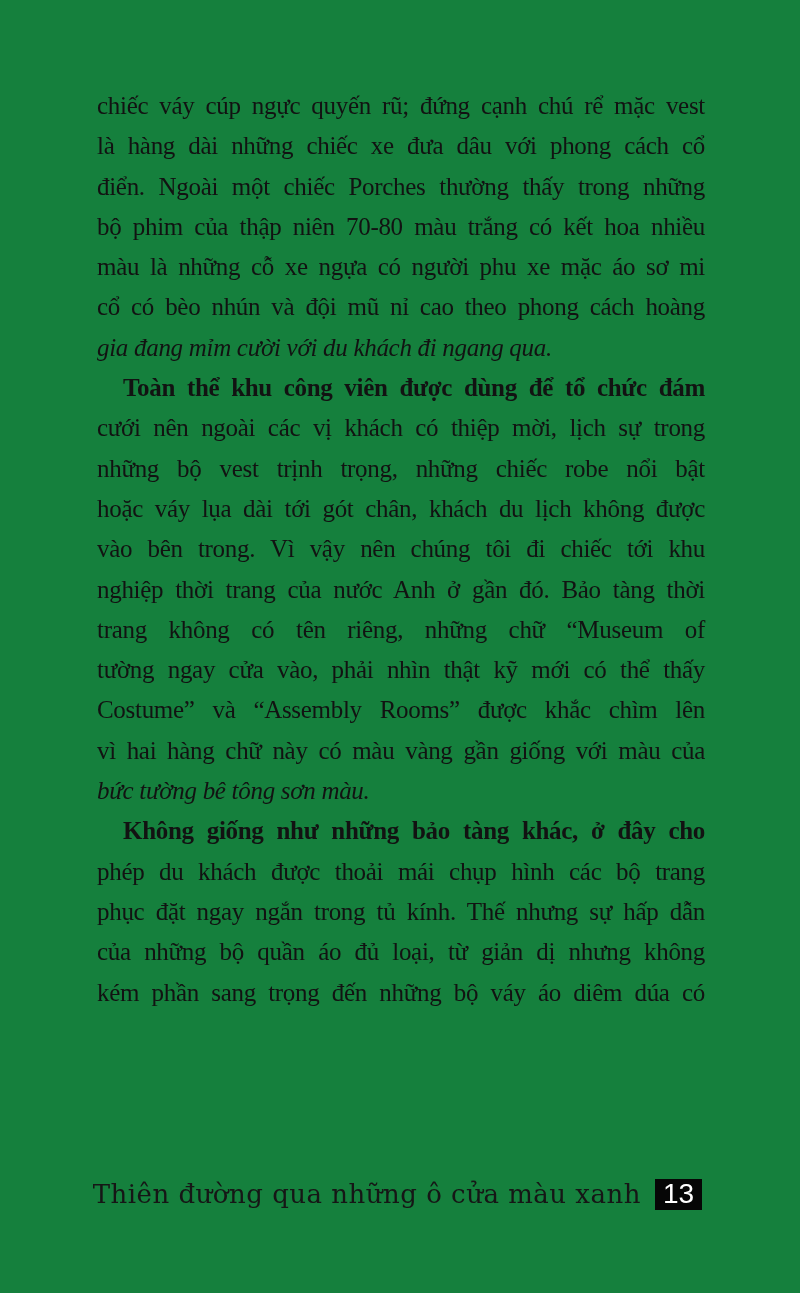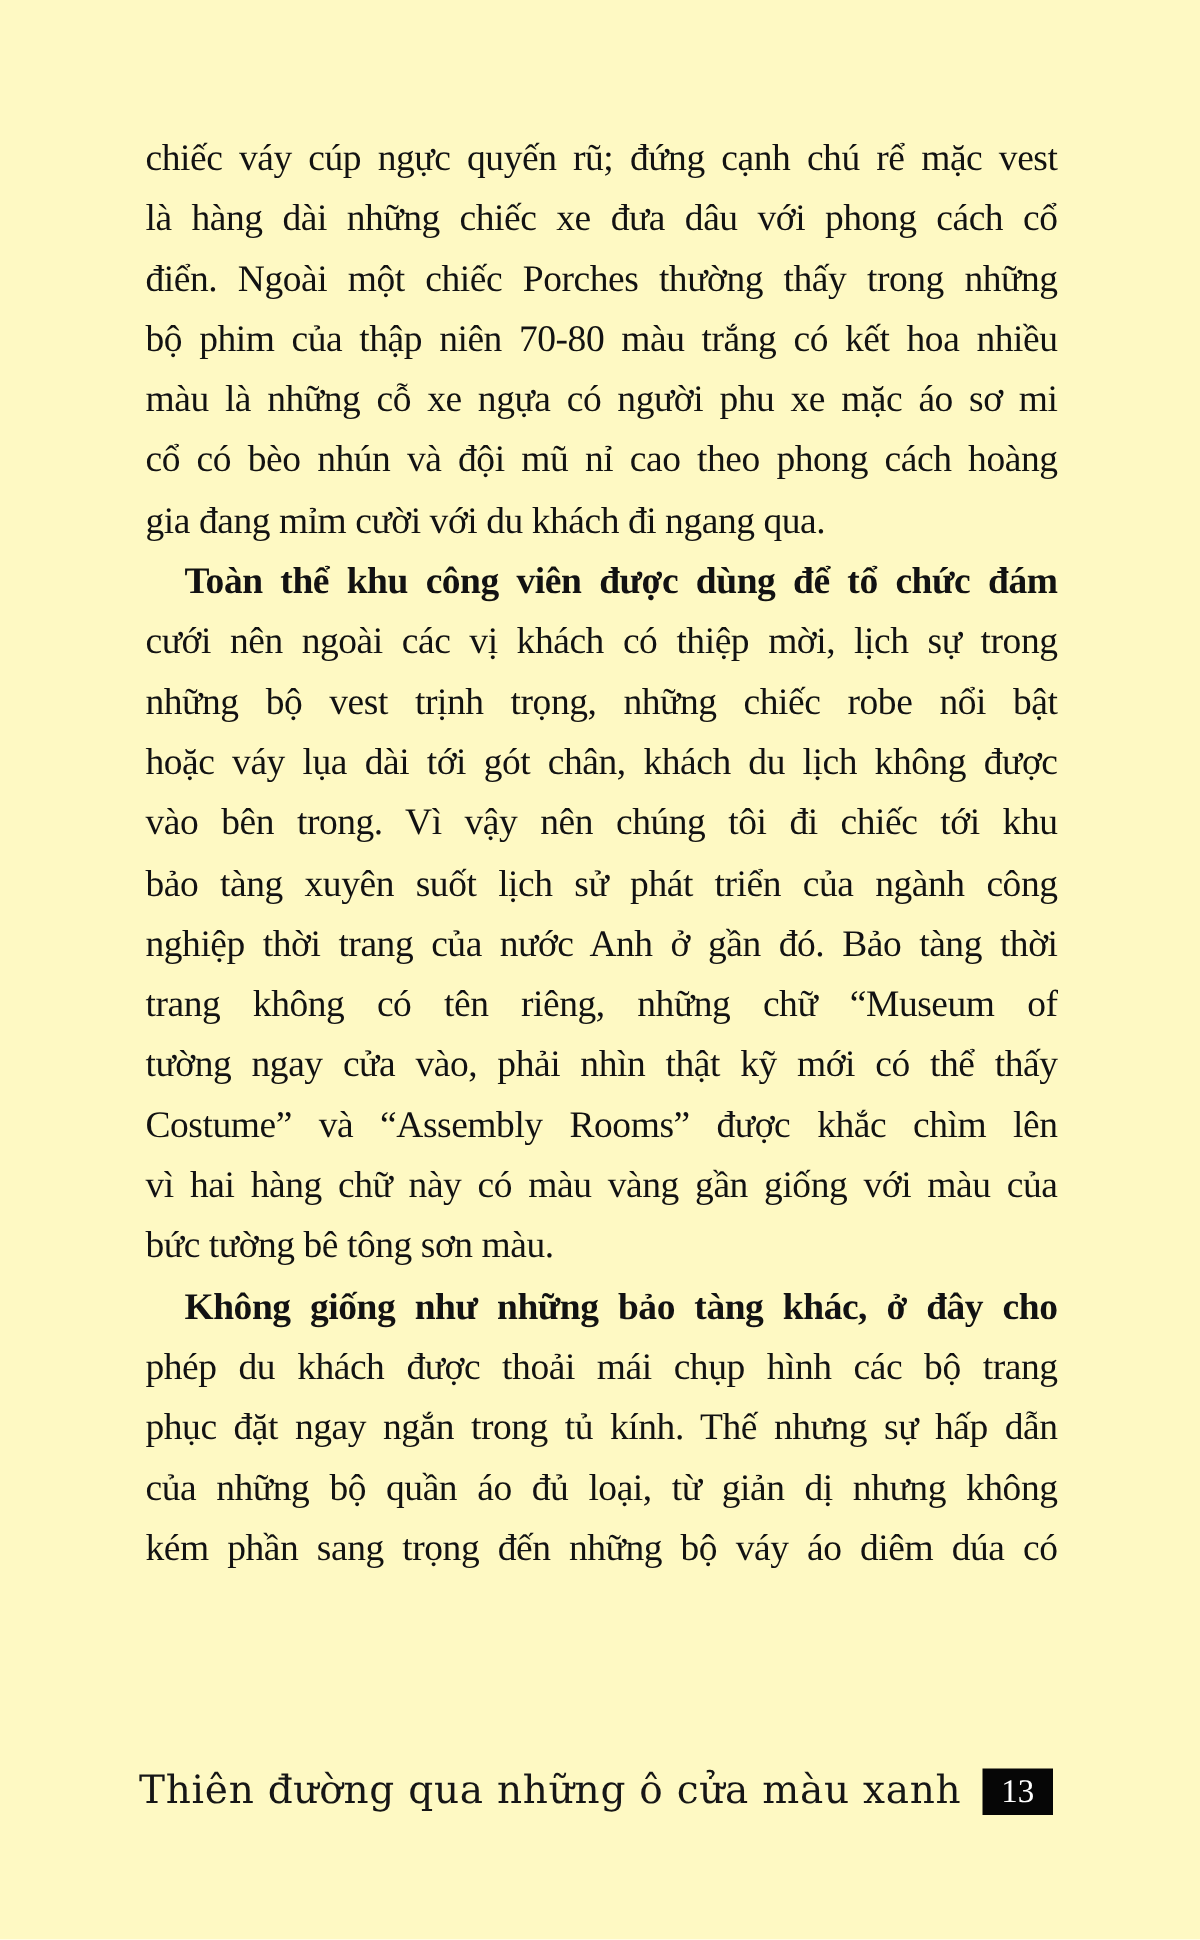--- a/index.html
+++ b/index.html
@@ -4,21 +4,21 @@
 <style>
   html, body {
     margin: 0;
     padding: 0;
     background: #ffffff;
   }
   .page {
     position: relative;
     width: 800px;
     height: 1293px;
-    background: #fef9c3;
+    background: #15803d;
     overflow: hidden;
   }
   .text-block {
     position: absolute;
     left: 97px;
     top: 86px;
     width: 608px;
     font-family: "Liberation Serif", "DejaVu Serif", serif;
     font-size: 25px;
     line-height: 40.3px;
@@ -27,20 +27,21 @@
   }
   .paragraph { margin: 0; padding: 0; }
   .line {
     text-align: justify;
     text-align-last: justify;
     height: 40.3px;
     white-space: nowrap;
   }
   .line.last {
     text-align-last: left;
+    font-style: italic;
   }
   .line.indent {
     text-indent: 26px;
     font-weight: bold;
   }
   .footer {
     position: absolute;
     right: 98px;
     top: 1174px;
     height: 40px;
@@ -57,22 +58,22 @@
   }
   .page-number-box {
     width: 47px;
     height: 31px;
     background: #060606;
     display: flex;
     align-items: center;
     justify-content: center;
   }
   .page-number {
-    font-family: Liberation Serif, serif;
-    font-size: 22px;
+    font-family: Liberation Sans, sans-serif;
+    font-size: 28px;
     color: #ffffff;
     line-height: 1;
   }
 </style>
 </head>
 <body>
 
 <div class="page">
 
   <div class="text-block">
@@ -84,21 +85,20 @@
         <div class="line">màu là những cỗ xe ngựa có người phu xe mặc áo sơ mi</div>
         <div class="line">cổ có bèo nhún và đội mũ nỉ cao theo phong cách hoàng</div>
         <div class="line last">gia đang mỉm cười với du khách đi ngang qua.</div>
       </div>
     <div class="paragraph">
         <div class="line indent">Toàn thể khu công viên được dùng để tổ chức đám</div>
         <div class="line">cưới nên ngoài các vị khách có thiệp mời, lịch sự trong</div>
         <div class="line">những bộ vest trịnh trọng, những chiếc robe nổi bật</div>
         <div class="line">hoặc váy lụa dài tới gót chân, khách du lịch không được</div>
         <div class="line">vào bên trong. Vì vậy nên chúng tôi đi chiếc tới khu</div>
-        <div class="line">bảo tàng xuyên suốt lịch sử phát triển của ngành công</div>
         <div class="line">nghiệp thời trang của nước Anh ở gần đó. Bảo tàng thời</div>
         <div class="line">trang không có tên riêng, những chữ “Museum of</div>
         <div class="line">tường ngay cửa vào, phải nhìn thật kỹ mới có thể thấy</div>
         <div class="line">Costume” và “Assembly Rooms” được khắc chìm lên</div>
         <div class="line">vì hai hàng chữ này có màu vàng gần giống với màu của</div>
         <div class="line last">bức tường bê tông sơn màu.</div>
       </div>
     <div class="paragraph">
         <div class="line indent">Không giống như những bảo tàng khác, ở đây cho</div>
         <div class="line">phép du khách được thoải mái chụp hình các bộ trang</div>

